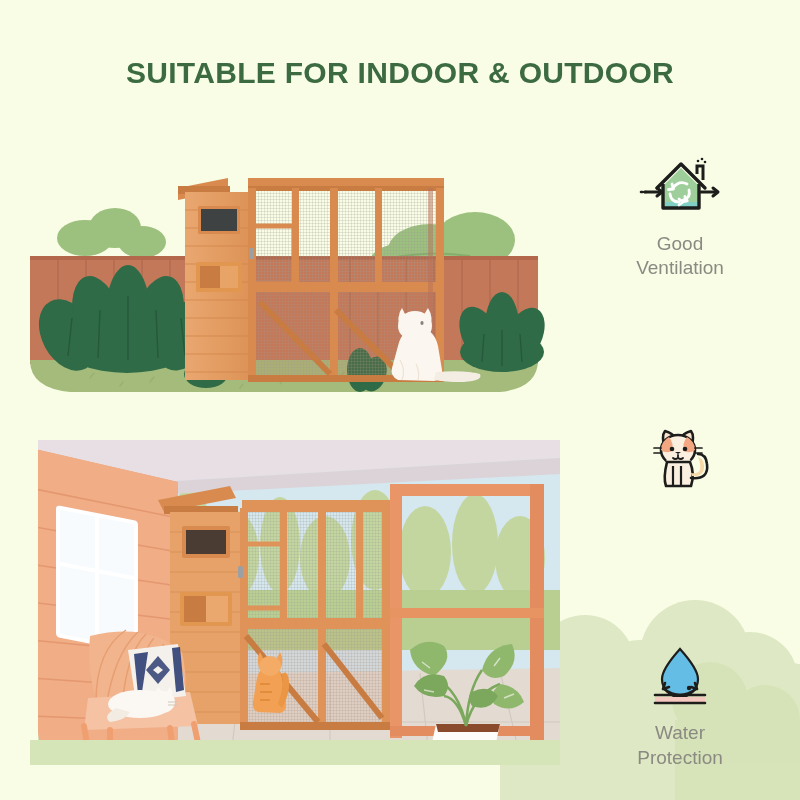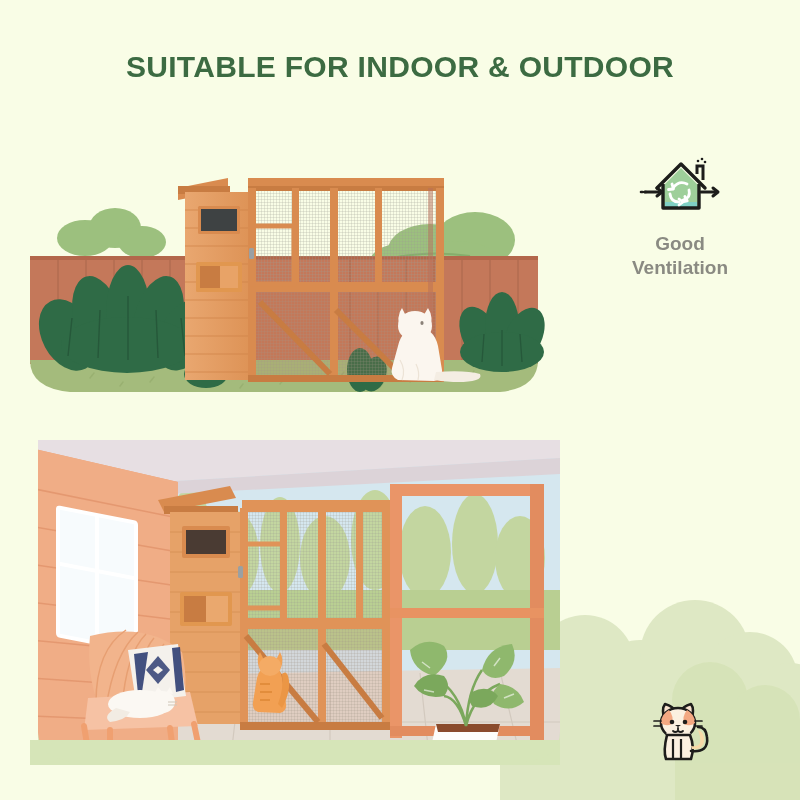--- a/index.html
+++ b/index.html
@@ -9,42 +9,42 @@
     font-family:"Liberation Sans", sans-serif;
     position:relative;
     overflow:hidden;
   }
 
   
   .bg-foliage { position:absolute; right:0; bottom:0; width:300px; height:230px; pointer-events:none; }
 
   
   .title {
-    position:absolute; top:50px; left:0; width:800px;
+    position:absolute; top:56px; left:0; width:800px;
     text-align:center;
     font-size:30px; font-weight:bold; letter-spacing:.3px;
     color:#3c6b42;
   }
 
   
   .scene { position:absolute; overflow:hidden; }
   #scene-outdoor { left:30px; top:130px; width:530px; height:285px; }
   #scene-indoor  { left:30px; top:440px; width:530px; height:325px; }
 
   
   .features {
     position:absolute; left:560px; top:150px; width:240px; height:620px;
     display:flex; flex-direction:column; align-items:center;
     justify-content:space-between;
   }
   .feature { width:200px; display:flex; flex-direction:column; align-items:center; }
   .feature-icon { height:74px; display:flex; align-items:center; justify-content:center; }
   .feature-label {
     margin-top:8px; text-align:center; color:#8a8a82;
-    font-size:19px; line-height:1.28; white-space:pre-line; font-weight:700;
+    font-size:19px; line-height:1.28; white-space:pre-line; font-weight:400;
   }
 </style>
 </head>
 <body>
 
 <svg class="bg-foliage" viewBox="0 0 300 230">
   <g fill="#dee8c4">
     <circle cx="40" cy="120" r="42"></circle>
       <circle cx="85" cy="95" r="50"></circle>
     <circle cx="140" cy="115" r="45"></circle>
@@ -403,15 +403,29 @@
           </g>
         <path d="M35 28 l-3 -2 h6 Z" fill="#1d1d1b"></path>
         <path d="M35 29 v3 M35 32 q-3 2 -5 0 M35 32 q3 2 5 0" fill="none" stroke="#1d1d1b" stroke-width="1.8" stroke-linecap="round"></path>
         <g stroke="#1d1d1b" stroke-width="1.7" stroke-linecap="round">
           <path d="M18 22 h-7 M18 27 h-7 M52 22 h7 M52 27 h7"></path>
         </g>
       </svg>
     </div>
   </div>
 
+  <div class="feature">
+    <div class="feature-icon">
+      <svg width="78" height="66" viewBox="0 0 78 66">
+        <path d="M39 6 Q57 26 57 36 A18 18 0 0 1 21 36 Q21 26 39 6 Z" fill="#64bde4" stroke="#1d1d1b" stroke-width="2.2"></path>
+        <circle cx="48" cy="45" r="2.2" fill="#1d1d1b"></circle>
+        <rect x="14" y="54" width="50" height="5" fill="#f6c9c0"></rect>
+        <path d="M14 52 H64 M14 60 H64" stroke="#1d1d1b" stroke-width="2.6" stroke-linecap="round"></path>
+        <path d="M23 46 Q39 58 55 46" fill="none" stroke="#1d1d1b" stroke-width="2.6" stroke-linecap="round"></path>
+        <path d="M28 44 l-6 2 l2 -6 M50 44 l6 2 l-2 -6" fill="none" stroke="#1d1d1b" stroke-width="2.6" stroke-linecap="round" stroke-linejoin="round"></path>
+      </svg>
+    </div>
+    <div class="feature-label">Water
+Protection</div>
+  </div>
 
 
 </div>
 
 </body></html>

